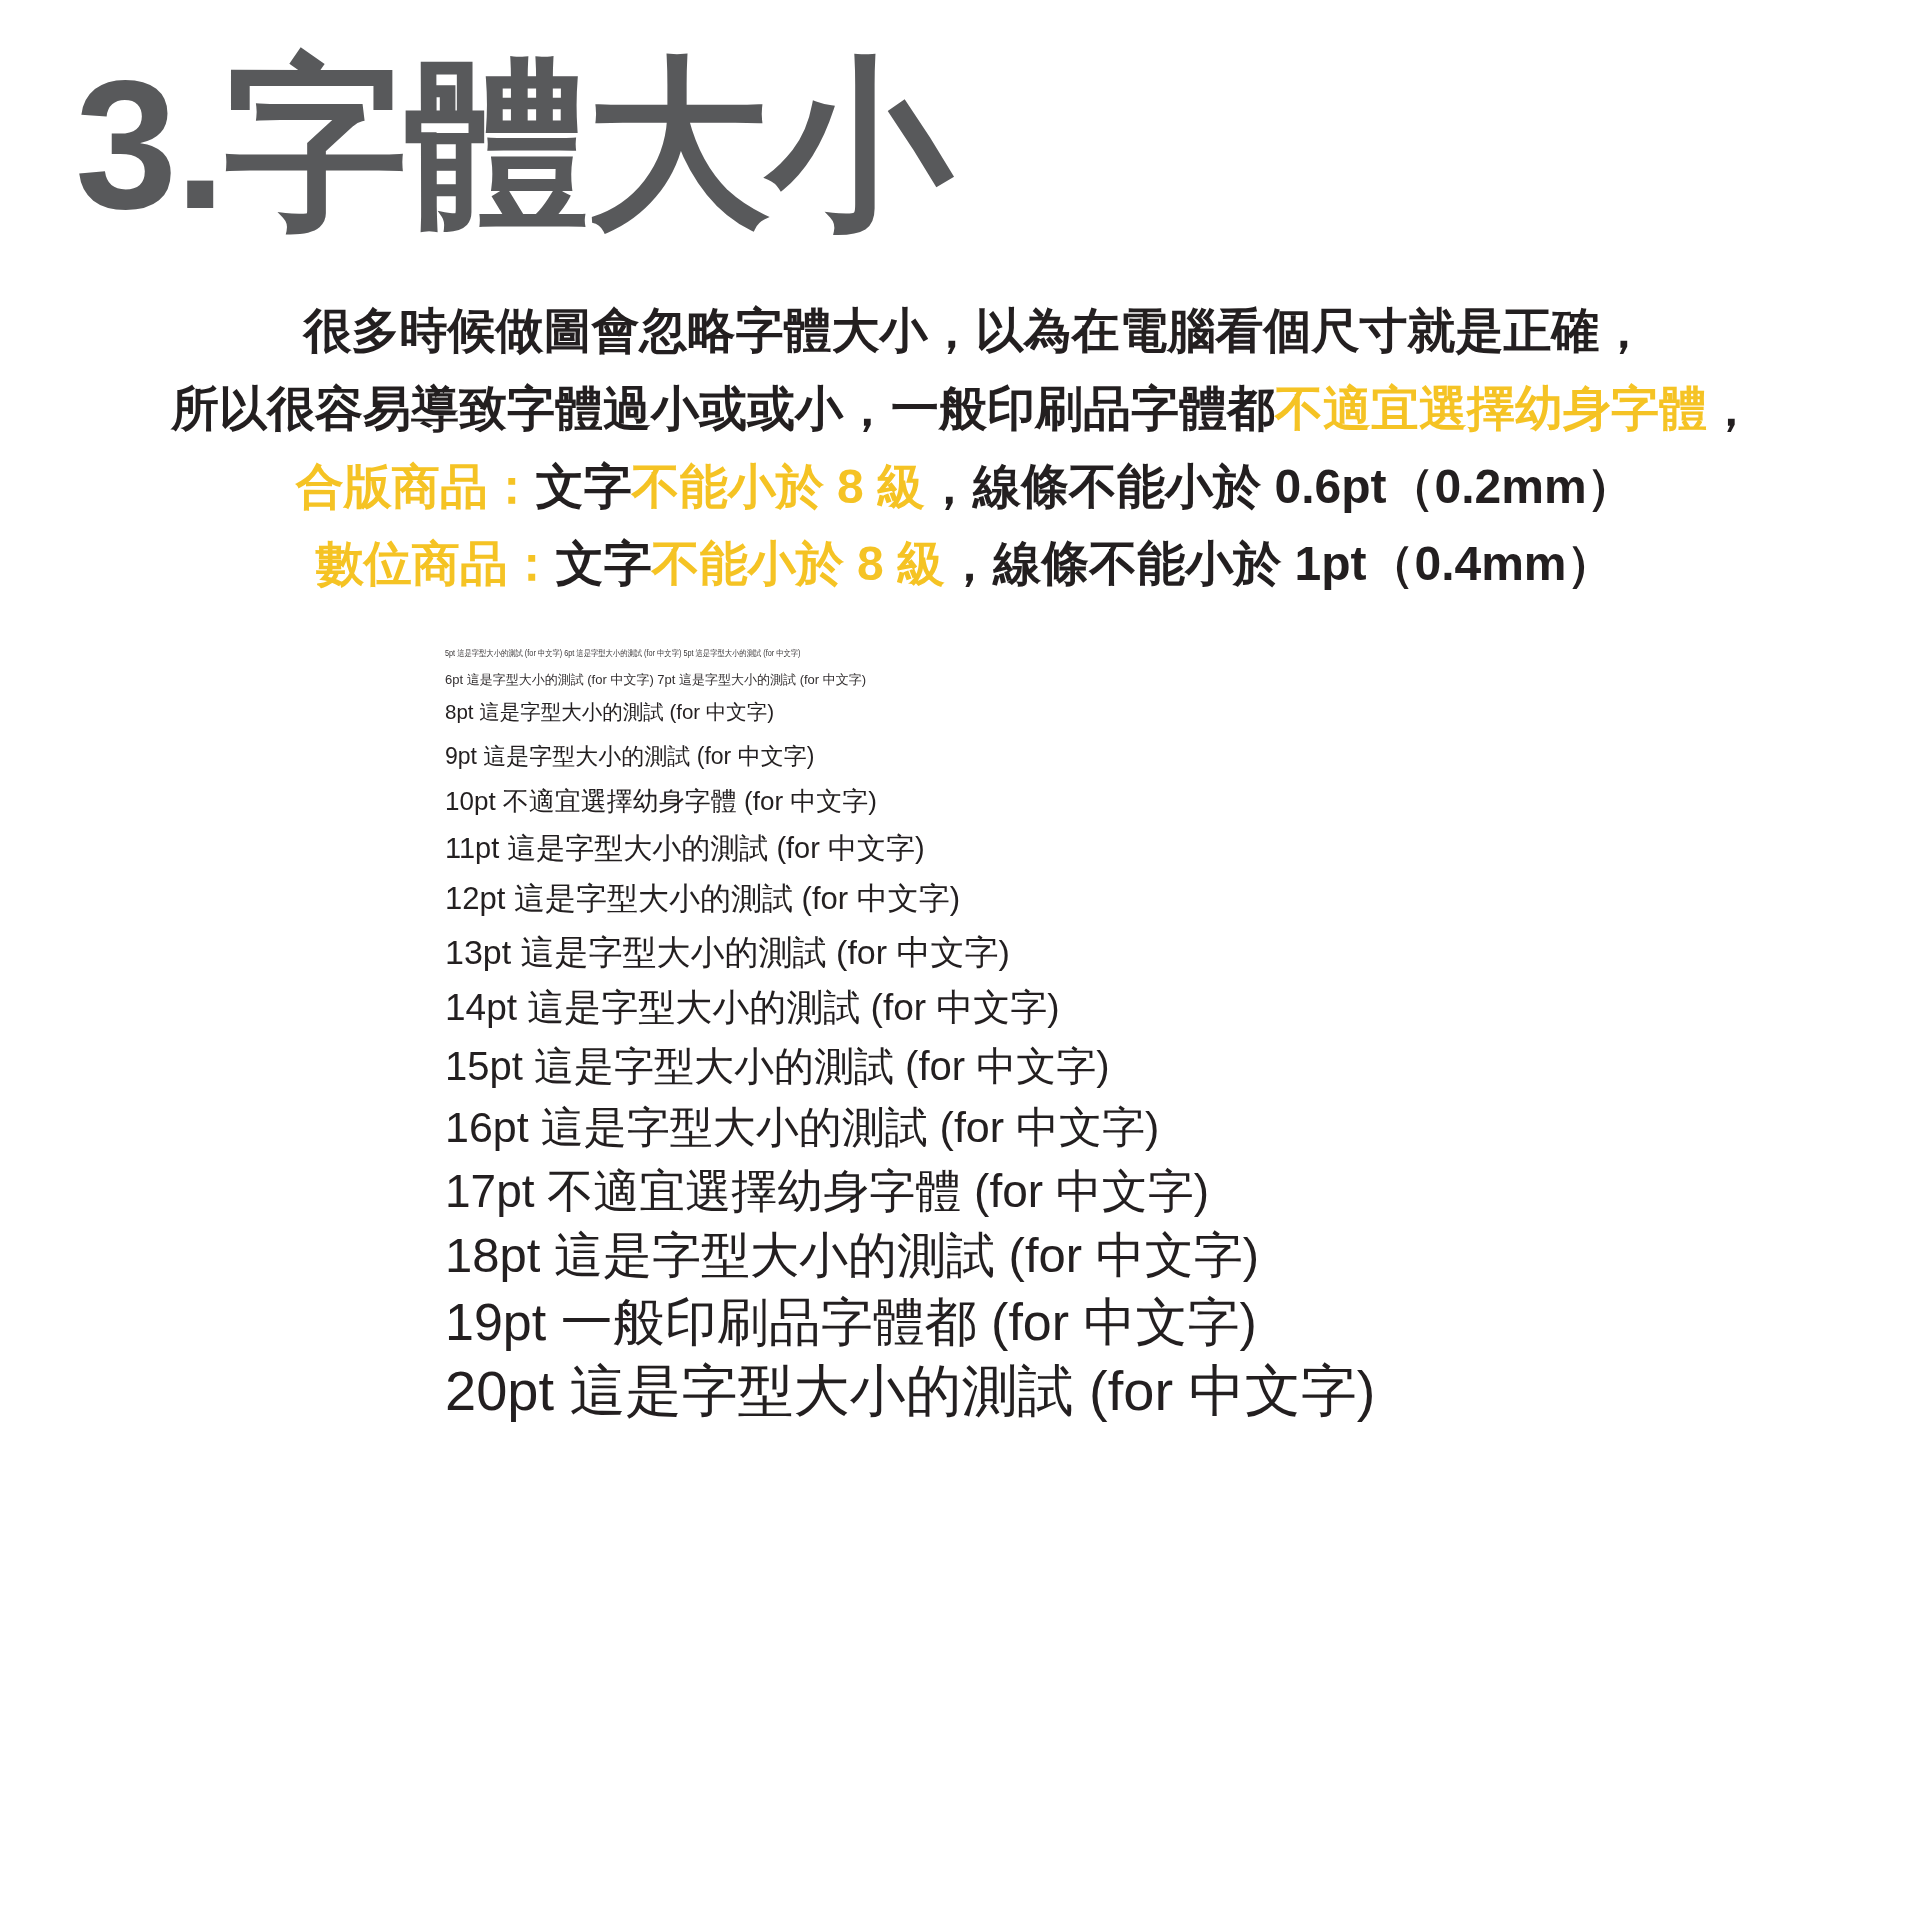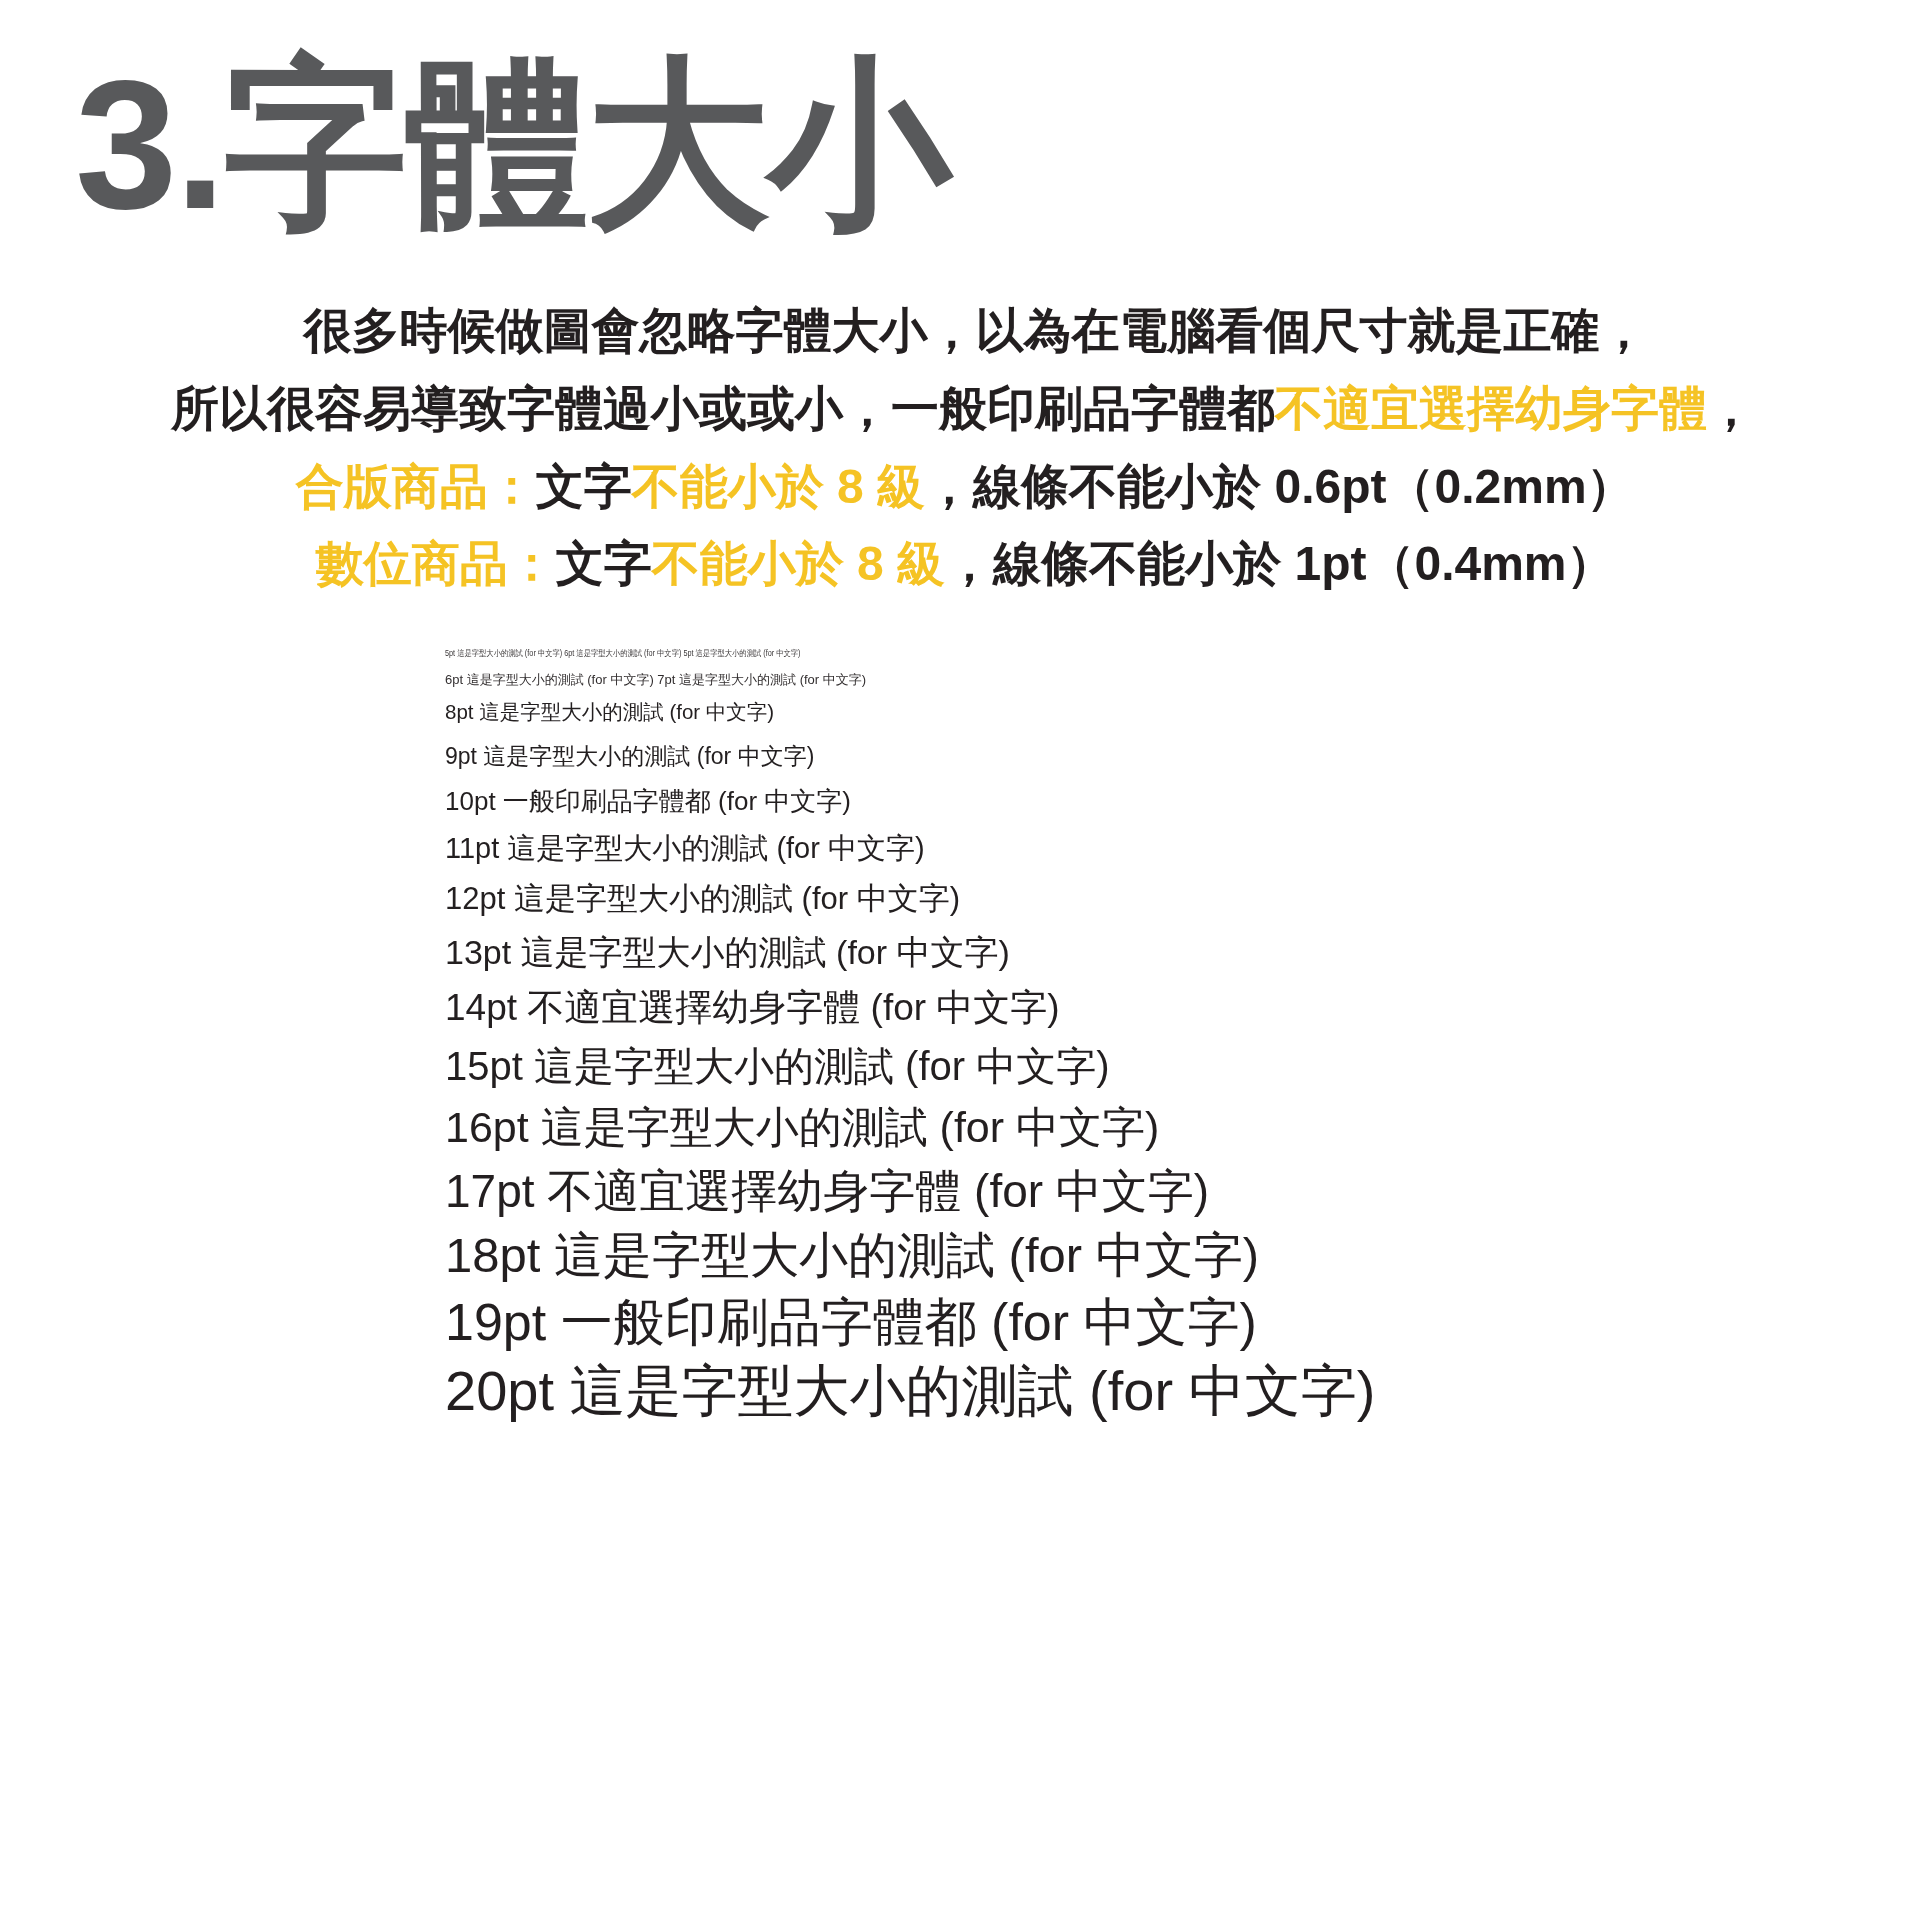--- a/index.html
+++ b/index.html
@@ -108,25 +108,25 @@
   <div class="line l4">
     <span class="hl">數位商品：</span><span>文字</span><span class="hl">不能小於 8 級</span><span>，線條不能小於 1pt（0.4mm）</span>
   </div>
 </section>
 
 <section class="samples">
   <div class="row tiny-a">5pt 這是字型大小的測試 (for 中文字)  6pt 這是字型大小的測試 (for 中文字)  5pt 這是字型大小的測試 (for 中文字)</div>
   <div class="row tiny-b">6pt 這是字型大小的測試 (for 中文字)  7pt 這是字型大小的測試 (for 中文字)</div>
   <div class="row s8">8pt 這是字型大小的測試 (for 中文字)</div>
   <div class="row s9">9pt 這是字型大小的測試 (for 中文字)</div>
-  <div class="row s10">10pt 一般印刷品字體都 (for 中文字)</div>
+  <div class="row s10">10pt 不適宜選擇幼身字體 (for 中文字)</div>
   <div class="row s11">11pt 這是字型大小的測試 (for 中文字)</div>
   <div class="row s12">12pt 這是字型大小的測試 (for 中文字)</div>
   <div class="row s13">13pt 這是字型大小的測試 (for 中文字)</div>
-  <div class="row s14">14pt 不適宜選擇幼身字體 (for 中文字)</div>
+  <div class="row s14">14pt 這是字型大小的測試 (for 中文字)</div>
   <div class="row s15">15pt 這是字型大小的測試 (for 中文字)</div>
   <div class="row s16">16pt 這是字型大小的測試 (for 中文字)</div>
   <div class="row s17">17pt 不適宜選擇幼身字體 (for 中文字)</div>
   <div class="row s18">18pt 這是字型大小的測試 (for 中文字)</div>
   <div class="row s19">19pt 一般印刷品字體都 (for 中文字)</div>
   <div class="row s20">20pt 這是字型大小的測試 (for 中文字)</div>
 </section>
 
 
 </body></html>

